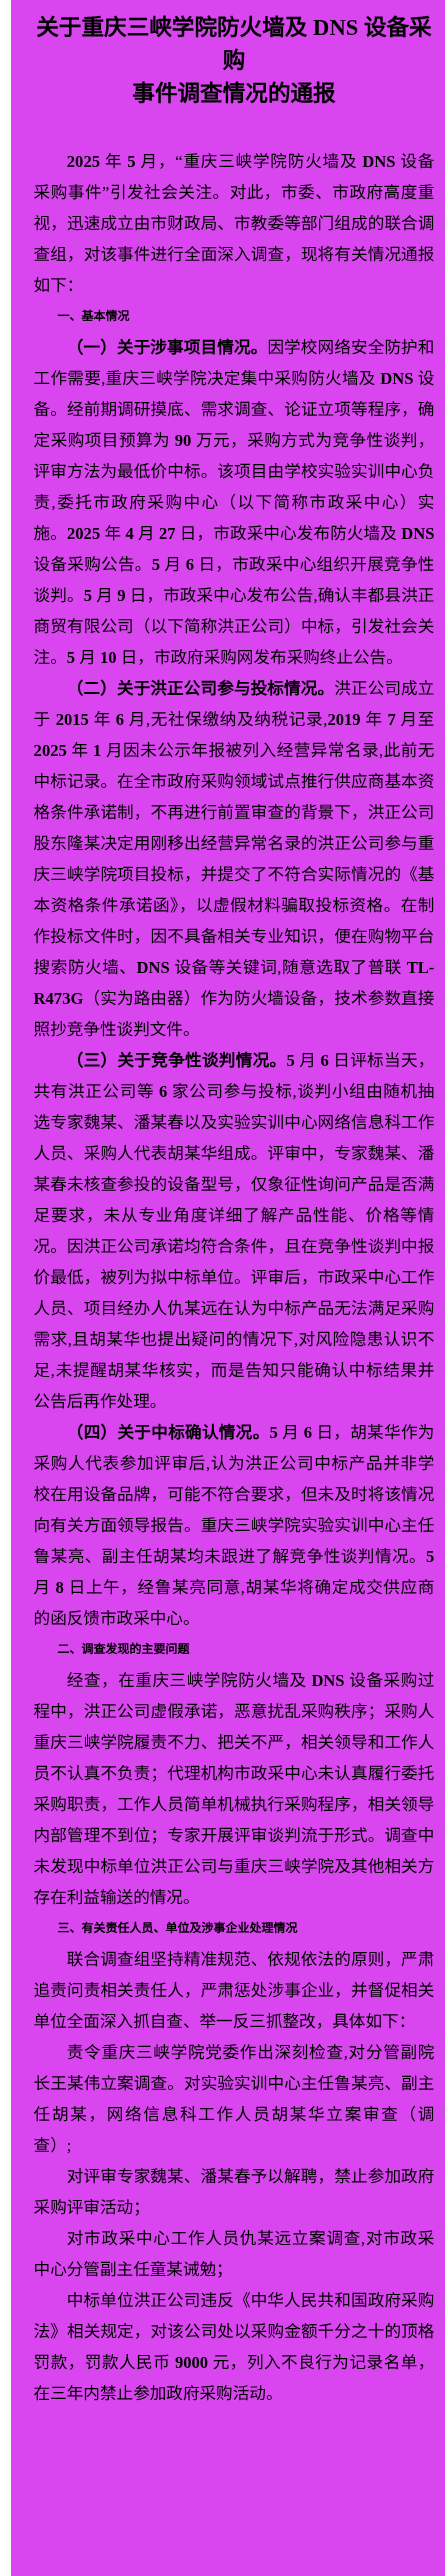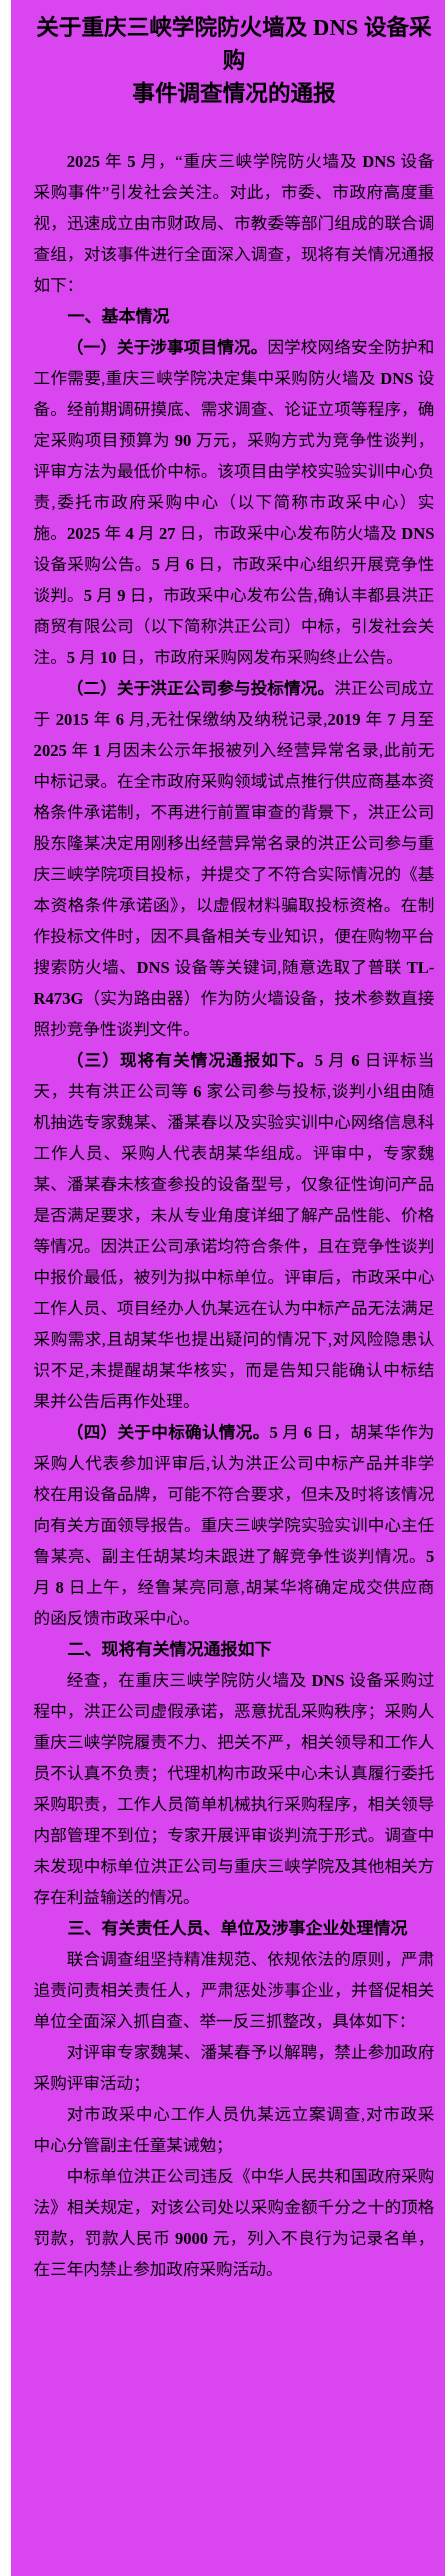--- a/index.html
+++ b/index.html
@@ -30,21 +30,21 @@
   }
   .para {
     margin: 0;
     font-size: 16.6px;
     line-height: 31px;
     text-align: justify;
     text-indent: 2em;
   }
   .sec-heading {
     margin: 0;
-    font-size: 17px;
+    font-size: 12px;
     line-height: 31px;
     font-weight: bold;
     text-indent: 2em;
     font-family: "Liberation Sans", "DejaVu Sans", sans-serif;
   }
   .lead {
     font-weight: bold;
     font-family: Liberation Sans, sans-serif;
   }
   .num {
@@ -60,25 +60,26 @@
   <h1 class="doc-title">
     <div>关于重庆三峡学院防火墙及 <span class="num">DNS</span> 设备采购</div>
     <div>事件调查情况的通报</div>
   </h1>
 
   <div>
       <p class="para"><span class="num">2025</span> 年 <span class="num">5</span> 月，“重庆三峡学院防火墙及 <span class="num">DNS</span> 设备采购事件”引发社会关注。对此，市委、市政府高度重视，迅速成立由市财政局、市教委等部门组成的联合调查组，对该事件进行全面深入调查，现将有关情况通报如下：</p>
       <h2 class="sec-heading">一、基本情况</h2>
       <p class="para"><b class="lead">（一）关于涉事项目情况。</b>因学校网络安全防护和工作需要,重庆三峡学院决定集中采购防火墙及 <span class="num">DNS</span> 设备。经前期调研摸底、需求调查、论证立项等程序，确定采购项目预算为 <span class="num">90</span> 万元，采购方式为竞争性谈判，评审方法为最低价中标。该项目由学校实验实训中心负责,委托市政府采购中心（以下简称市政采中心）实施。<span class="num">2025</span> 年 <span class="num">4</span> 月 <span class="num">27</span> 日，市政采中心发布防火墙及 <span class="num">DNS</span> 设备采购公告。<span class="num">5</span> 月 <span class="num">6</span> 日，市政采中心组织开展竞争性谈判。<span class="num">5</span> 月 <span class="num">9</span> 日，市政采中心发布公告,确认丰都县洪正商贸有限公司（以下简称洪正公司）中标，引发社会关注。<span class="num">5</span> 月 <span class="num">10</span> 日，市政府采购网发布采购终止公告。</p>
       <p class="para"><b class="lead">（二）关于洪正公司参与投标情况。</b>洪正公司成立于 <span class="num">2015</span> 年 <span class="num">6</span> 月,无社保缴纳及纳税记录,<span class="num">2019</span> 年 <span class="num">7</span> 月至 <span class="num">2025</span> 年 <span class="num">1</span> 月因未公示年报被列入经营异常名录,此前无中标记录。在全市政府采购领域试点推行供应商基本资格条件承诺制，不再进行前置审查的背景下，洪正公司股东隆某决定用刚移出经营异常名录的洪正公司参与重庆三峡学院项目投标，并提交了不符合实际情况的《基本资格条件承诺函》，以虚假材料骗取投标资格。在制作投标文件时，因不具备相关专业知识，便在购物平台搜索防火墙、<span class="num">DNS</span> 设备等关键词,随意选取了普联 <span class="num">TL-R473G</span>（实为路由器）作为防火墙设备，技术参数直接照抄竞争性谈判文件。</p>
-      <p class="para"><b class="lead">（三）现将有关情况通报如下。</b><span class="num">5</span> 月 <span class="num">6</span> 日评标当天，共有洪正公司等 <span class="num">6</span> 家公司参与投标,谈判小组由随机抽选专家魏某、潘某春以及实验实训中心网络信息科工作人员、采购人代表胡某华组成。评审中，专家魏某、潘某春未核查参投的设备型号，仅象征性询问产品是否满足要求，未从专业角度详细了解产品性能、价格等情况。因洪正公司承诺均符合条件，且在竞争性谈判中报价最低，被列为拟中标单位。评审后，市政采中心工作人员、项目经办人仇某远在认为中标产品无法满足采购需求,且胡某华也提出疑问的情况下,对风险隐患认识不足,未提醒胡某华核实，而是告知只能确认中标结果并公告后再作处理。</p>
+      <p class="para"><b class="lead">（三）关于竞争性谈判情况。</b><span class="num">5</span> 月 <span class="num">6</span> 日评标当天，共有洪正公司等 <span class="num">6</span> 家公司参与投标,谈判小组由随机抽选专家魏某、潘某春以及实验实训中心网络信息科工作人员、采购人代表胡某华组成。评审中，专家魏某、潘某春未核查参投的设备型号，仅象征性询问产品是否满足要求，未从专业角度详细了解产品性能、价格等情况。因洪正公司承诺均符合条件，且在竞争性谈判中报价最低，被列为拟中标单位。评审后，市政采中心工作人员、项目经办人仇某远在认为中标产品无法满足采购需求,且胡某华也提出疑问的情况下,对风险隐患认识不足,未提醒胡某华核实，而是告知只能确认中标结果并公告后再作处理。</p>
       <p class="para"><b class="lead">（四）关于中标确认情况。</b><span class="num">5</span> 月 <span class="num">6</span> 日，胡某华作为采购人代表参加评审后,认为洪正公司中标产品并非学校在用设备品牌，可能不符合要求，但未及时将该情况向有关方面领导报告。重庆三峡学院实验实训中心主任鲁某亮、副主任胡某均未跟进了解竞争性谈判情况。<span class="num">5</span> 月 <span class="num">8</span> 日上午，经鲁某亮同意,胡某华将确定成交供应商的函反馈市政采中心。</p>
-      <h2 class="sec-heading">二、现将有关情况通报如下</h2>
+      <h2 class="sec-heading">二、调查发现的主要问题</h2>
       <p class="para">经查，在重庆三峡学院防火墙及 <span class="num">DNS</span> 设备采购过程中，洪正公司虚假承诺，恶意扰乱采购秩序；采购人重庆三峡学院履责不力、把关不严，相关领导和工作人员不认真不负责；代理机构市政采中心未认真履行委托采购职责，工作人员简单机械执行采购程序，相关领导内部管理不到位；专家开展评审谈判流于形式。调查中未发现中标单位洪正公司与重庆三峡学院及其他相关方存在利益输送的情况。</p>
       <h2 class="sec-heading">三、有关责任人员、单位及涉事企业处理情况</h2>
       <p class="para">联合调查组坚持精准规范、依规依法的原则，严肃追责问责相关责任人，严肃惩处涉事企业，并督促相关单位全面深入抓自查、举一反三抓整改，具体如下：</p>
+      <p class="para">责令重庆三峡学院党委作出深刻检查,对分管副院长王某伟立案调查。对实验实训中心主任鲁某亮、副主任胡某，网络信息科工作人员胡某华立案审查（调查）;</p>
       <p class="para">对评审专家魏某、潘某春予以解聘，禁止参加政府采购评审活动；</p>
       <p class="para">对市政采中心工作人员仇某远立案调查,对市政采中心分管副主任童某诫勉；</p>
       <p class="para">中标单位洪正公司违反《中华人民共和国政府采购法》相关规定，对该公司处以采购金额千分之十的顶格罚款，罚款人民币 <span class="num">9000</span> 元，列入不良行为记录名单，在三年内禁止参加政府采购活动。</p>
     </div>
 
 </div>
 
 
 </body></html>

